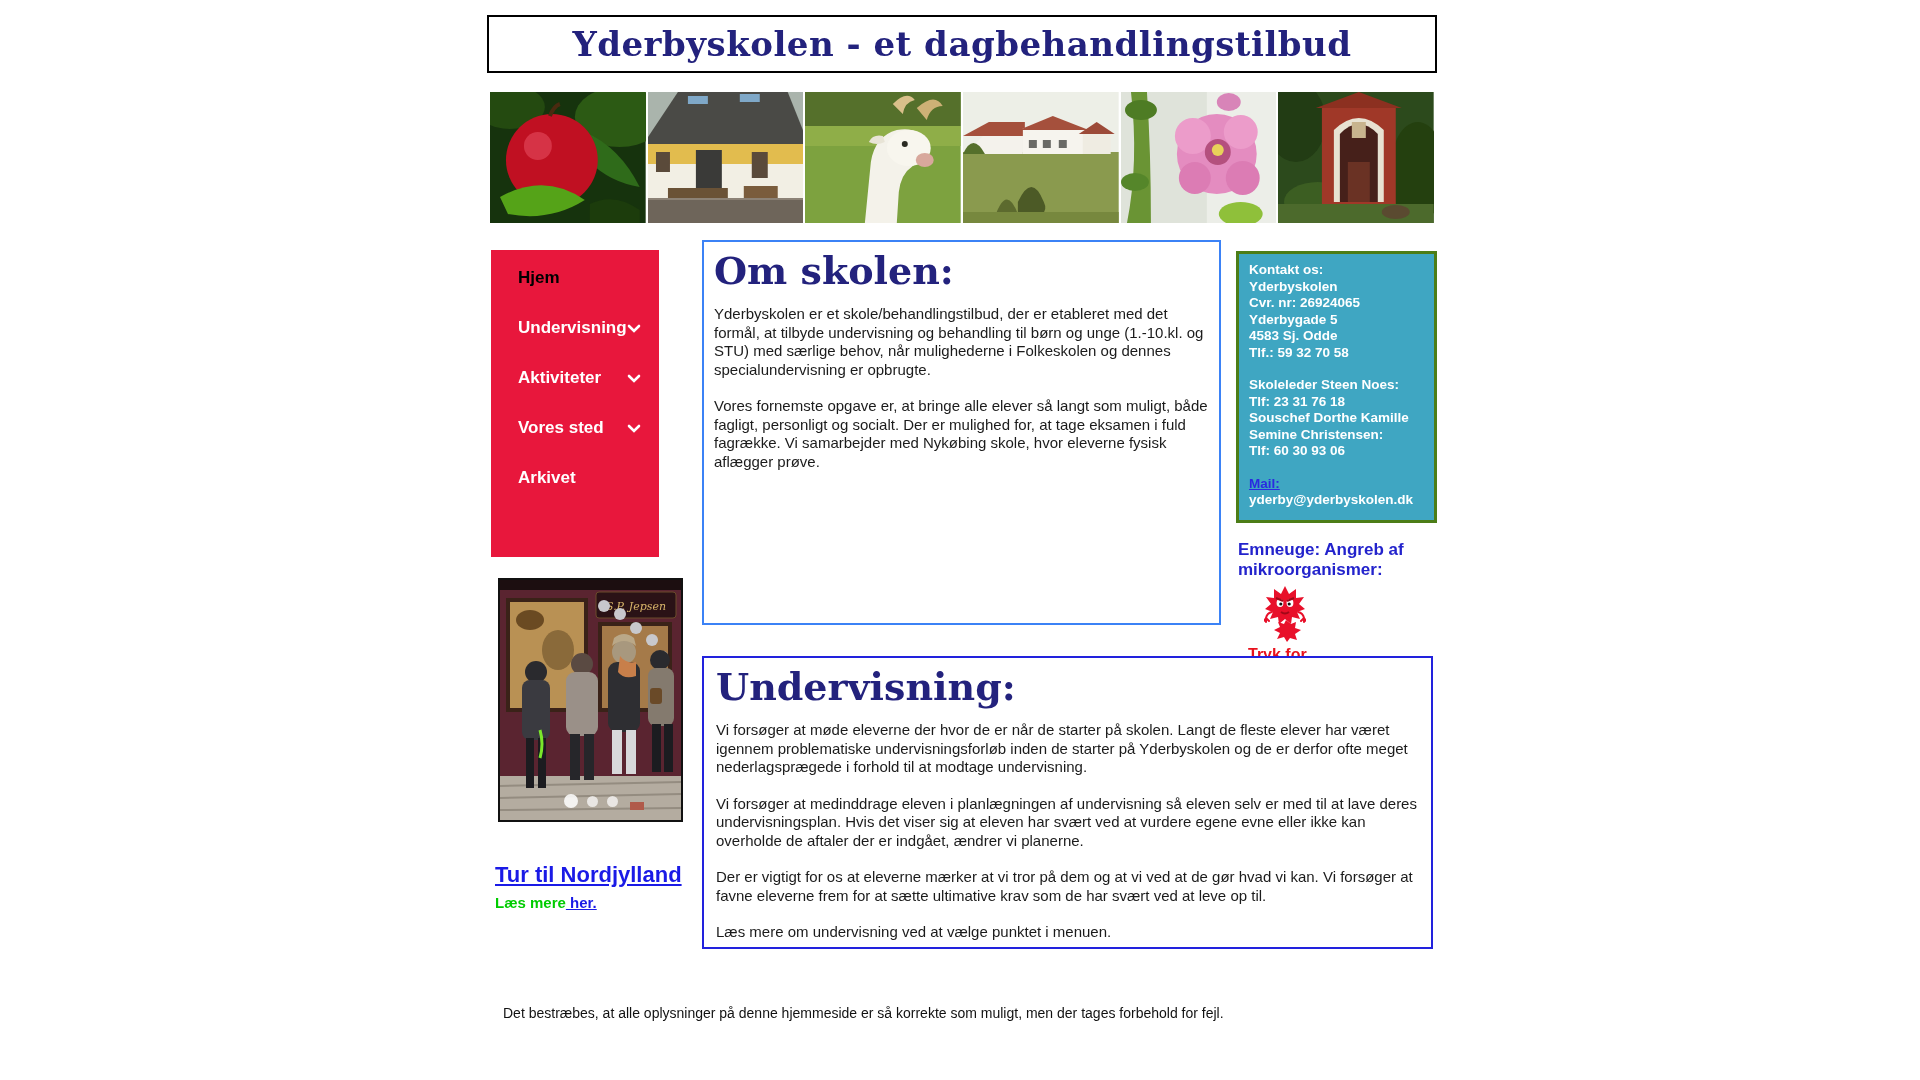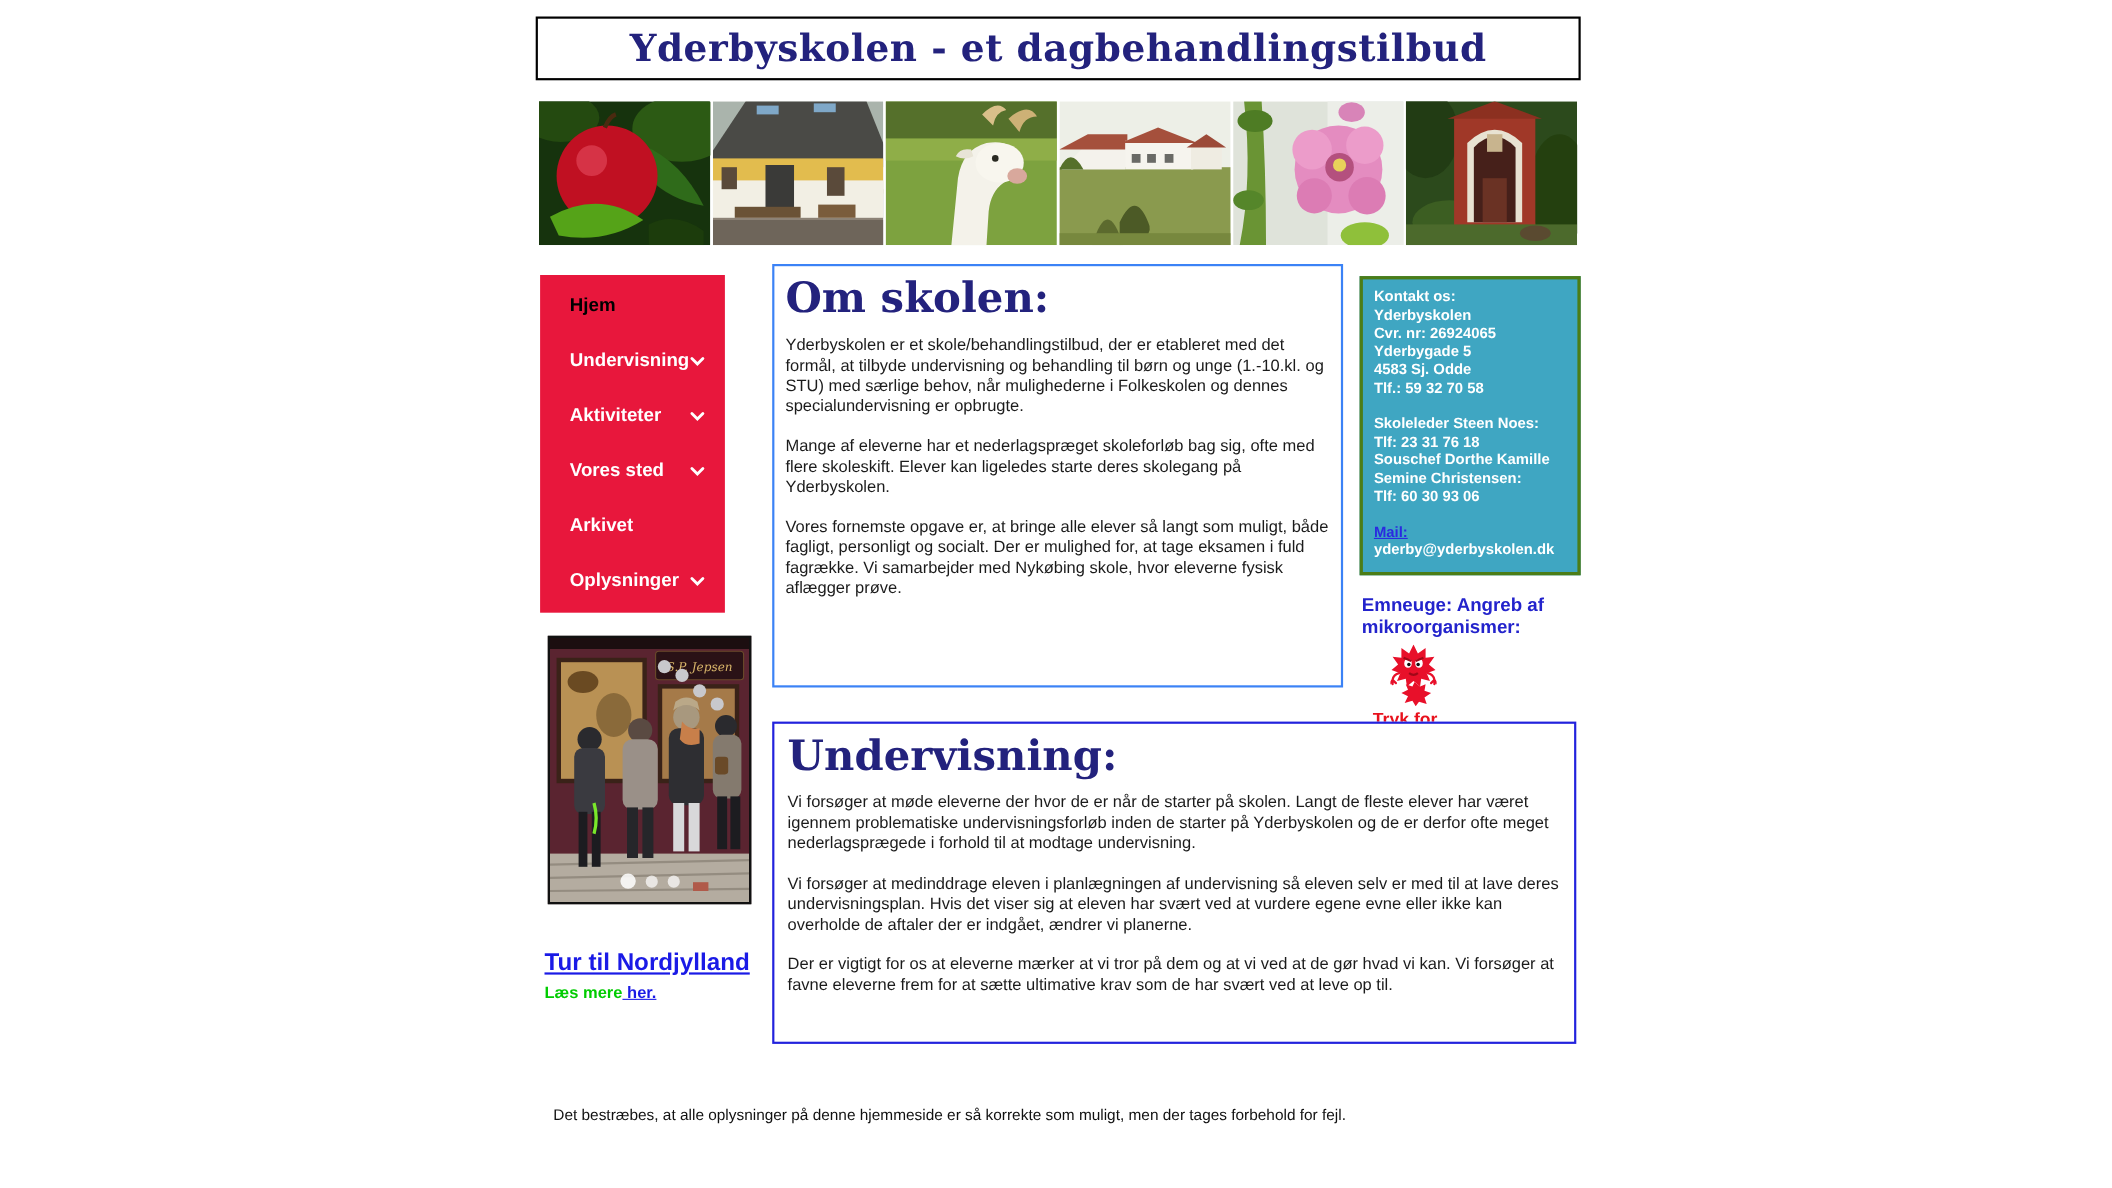--- a/index.html
+++ b/index.html
@@ -203,34 +203,25 @@
       <span>Vores sted</span>
       <span class="chev">
         <svg width="14" height="9">
             <path d="M2 2 L7 7 L12 2" stroke="#fff" stroke-width="2.6" fill="none" stroke-linecap="round"></path>
           </svg>
       </span>
     </div>
     <div class="menu-item">
       <span>Arkivet</span>
     </div>
-    <div class="menu-item">
-      <span>Oplysninger</span>
-      <span class="chev">
-        <svg width="14" height="9">
-            <path d="M2 2 L7 7 L12 2" stroke="#fff" stroke-width="2.6" fill="none" stroke-linecap="round"></path>
-          </svg>
-      </span>
-    </div>
   </nav>
 
   <section class="om-box">
     <h2 class="content-heading">Om skolen:</h2>
     <p class="body-par">Yderbyskolen er et skole/behandlingstilbud, der er etableret med det formål, at tilbyde undervisning og behandling til børn og unge (1.-10.kl. og STU) med særlige behov, når mulighederne i Folkeskolen og dennes specialundervisning er opbrugte.</p>
-    <p class="body-par">Mange af eleverne har et nederlagspræget skoleforløb bag sig, ofte med flere skoleskift. Elever kan ligeledes starte deres skolegang på Yderbyskolen.</p>
     <p class="body-par">Vores fornemste opgave er, at bringe alle elever så langt som muligt, både fagligt,  personligt og socialt. Der er mulighed for, at tage eksamen i fuld fagrække. Vi samarbejder med Nykøbing skole, hvor eleverne fysisk aflægger prøve.</p>
   </section>
 
   <aside class="kontakt-box">
     <div>Kontakt os:</div>
     <div>Yderbyskolen</div>
     <div>Cvr. nr: 26924065</div>
     <div>Yderbygade 5</div>
     <div>4583 Sj. Odde</div>
     <div>Tlf.: 59 32 70 58</div>
@@ -267,20 +258,21 @@
         <div> at læse mere</div>
       </div>
     </div>
   </div>
 
   <section class="und-box">
     <h2 class="content-heading">Undervisning:</h2>
     <p class="body-par">Vi forsøger at møde eleverne der hvor de er når de starter på skolen. Langt de fleste elever har været igennem problematiske undervisningsforløb inden de starter på Yderbyskolen og de er derfor ofte meget nederlagsprægede i forhold til at modtage undervisning.</p>
     <p class="body-par">Vi forsøger at medinddrage eleven i planlægningen af undervisning så eleven selv er med til at lave deres undervisningsplan. Hvis det viser sig at eleven har svært ved at vurdere egene evne eller ikke kan overholde de aftaler der er indgået, ændrer vi planerne.</p>
     <p class="body-par">Der er vigtigt for os at eleverne mærker at vi tror på dem og at vi ved at de gør hvad vi kan. Vi forsøger at favne eleverne frem for at sætte ultimative krav som de har svært ved at leve op til.</p>
+    <p class="body-par">Læs mere om undervisning ved at vælge punktet i menuen.</p>
   </section>
 
   <div class="carousel">
     <svg viewBox="0 0 181 240" preserveAspectRatio="none">
       <rect width="181" height="240" fill="#5a2430"></rect>
       <rect width="181" height="10" fill="#1c0e10"></rect>
       <rect x="96" y="12" width="80" height="26" rx="3" fill="#2a1216" stroke="#6a4a2a"></rect>
       <text x="136" y="30" text-anchor="middle" font-size="11" font-style="italic" fill="#d8b56a" font-family="DejaVu Serif, serif">S.P. Jepsen</text>
       <rect x="8" y="20" width="78" height="110" fill="#caa45a" opacity=".85"></rect>
       <rect x="8" y="20" width="78" height="110" fill="none" stroke="#3a2218" stroke-width="4"></rect>

